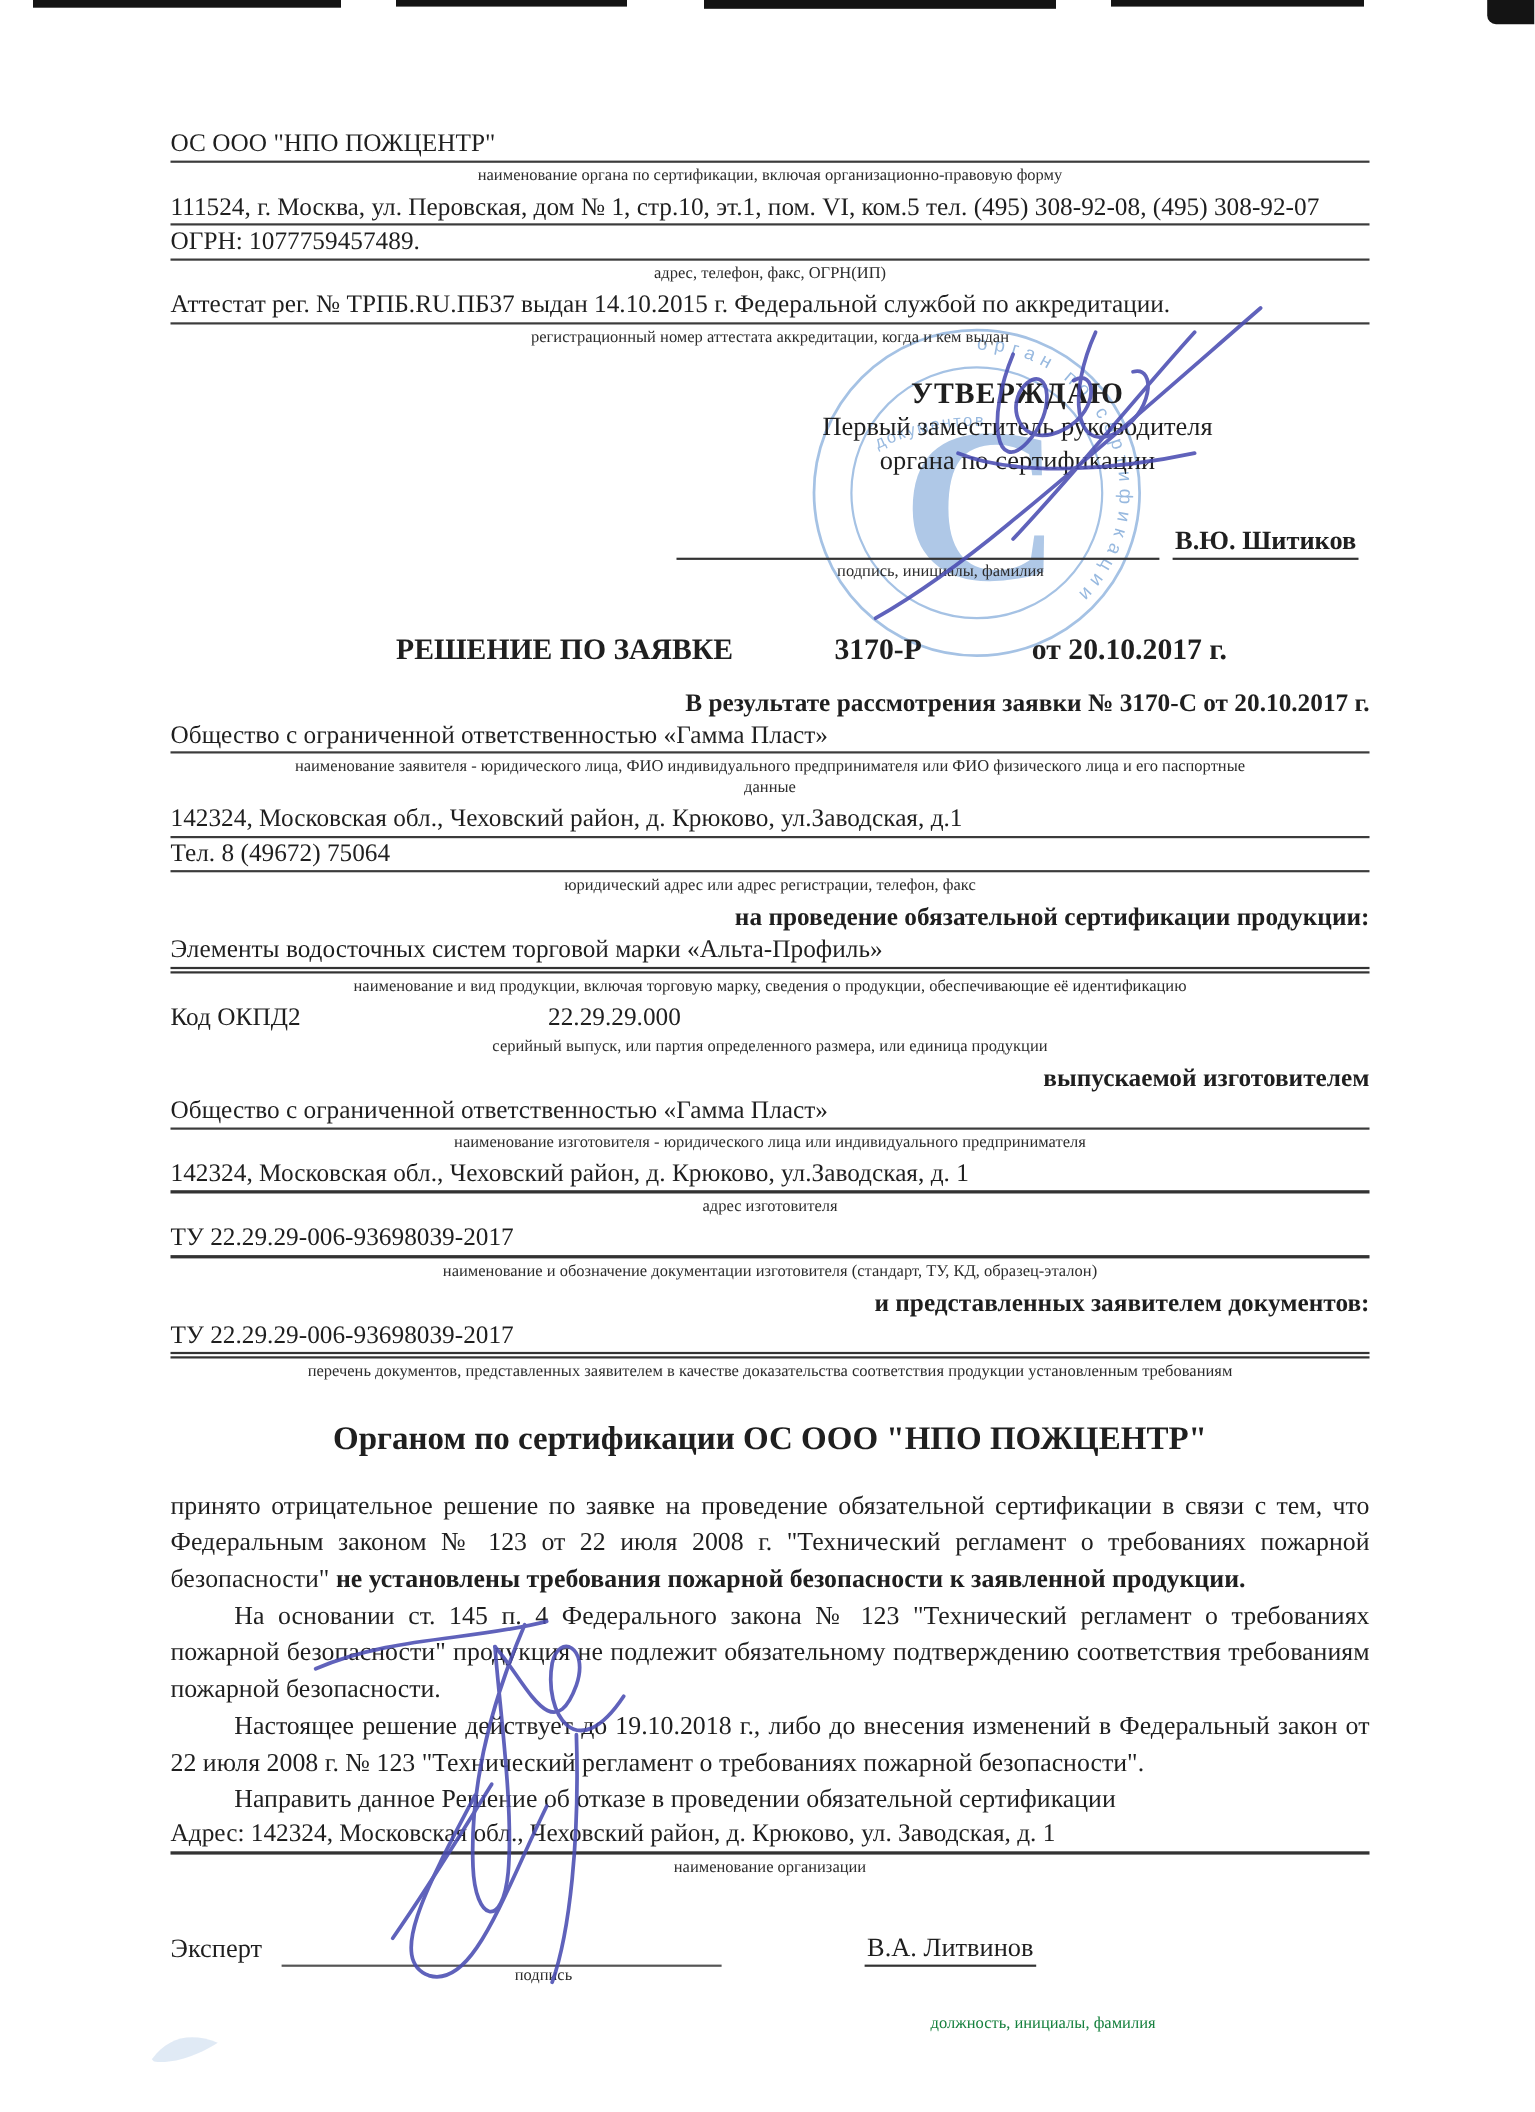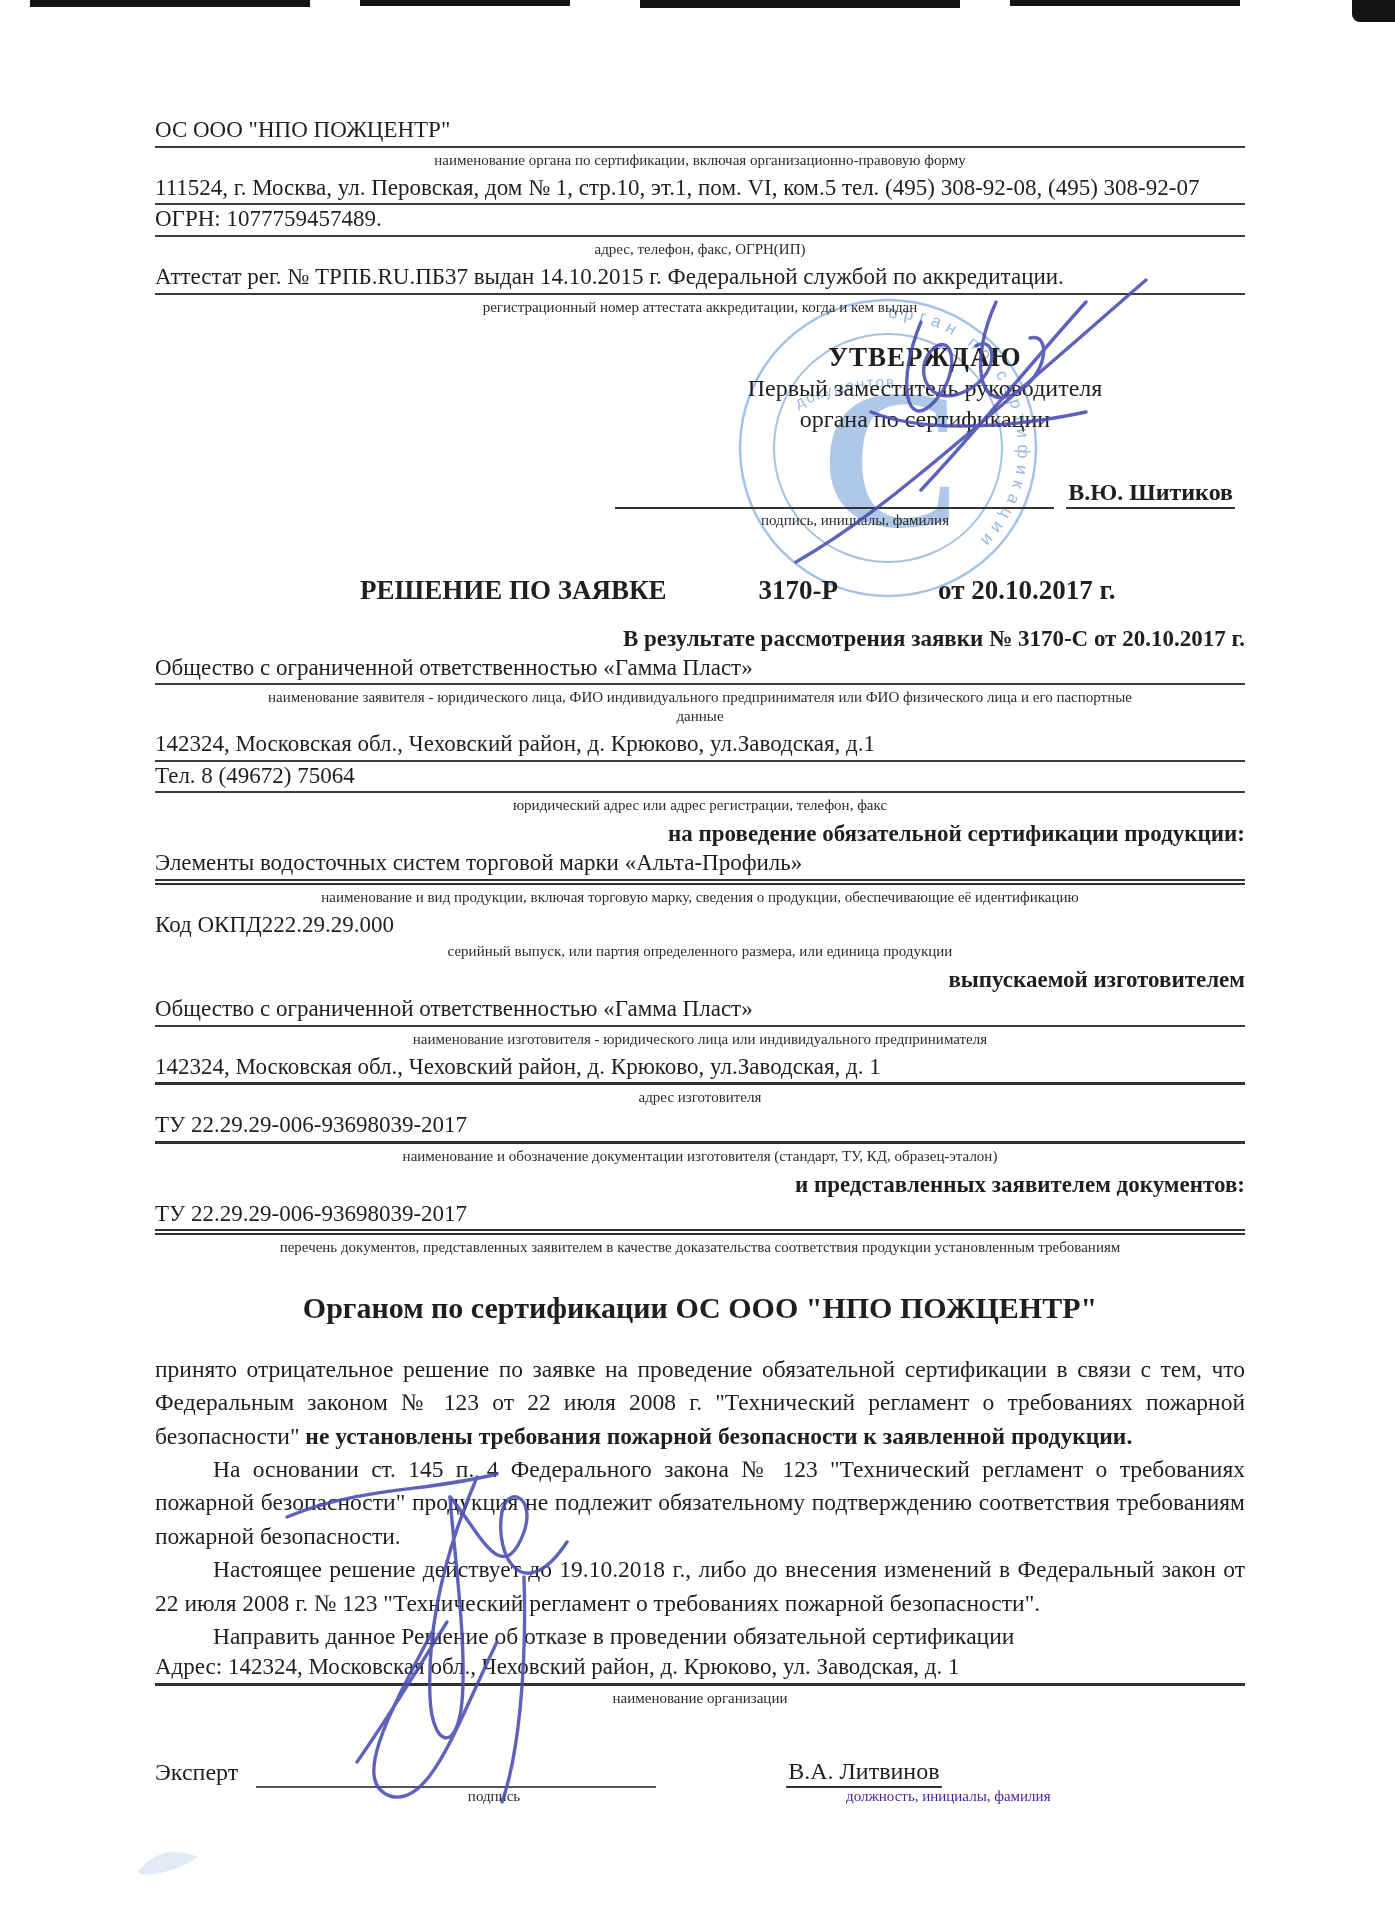--- a/index.html
+++ b/index.html
@@ -28,34 +28,34 @@
   .sig-row { display:flex; align-items:flex-end; margin-top:44px; }
   .sig-row .sig-line { flex:1; border-bottom:2px solid #333; height:1px; }
   .sig-row .sig-name { font-size:24px; font-weight:bold; border-bottom:2px solid #333; margin-left:12px; padding:0 2px 1px 2px; white-space:nowrap; }
   .approval .sig-cap { width:420px; margin:3px 0 0 30px; font-size:15px; text-align:center; color:#2c2c2c; }
 
   .title-row { display:flex; align-items:baseline; margin:46px 0 18px 205px; font-size:27px; font-weight:bold; white-space:nowrap; }
   .title-row .t-num { margin-left:92px; }
   .title-row .t-date { margin-left:100px; }
 
   .okpd-row { display:flex; font-size:23px; margin:6px 0 4px 0; }
-  .okpd-row .okpd-val { }
+  .okpd-row .okpd-val { margin-left:225px; }
 
   .heading-center { text-align:center; font-size:30px; font-weight:bold; margin:34px 0 28px 0; }
   .para { font-size:23.5px; line-height:1.42; text-align:justify; }
   .para.indent { text-indent:58px; }
 
   .footer-row { display:flex; align-items:flex-end; margin-top:50px; font-size:24px; }
   .footer-row .expert-label { white-space:nowrap; padding-bottom:2px; }
   .footer-row .expert-line { width:400px; border-bottom:2px solid #555; margin-left:18px; height:1px; }
   .footer-row .expert-right { margin-left:130px; }
   .expert-name { font-size:24px; border-bottom:2px solid #333; display:inline-block; padding:0 2px 1px 2px; }
   .expert-caps { display:flex; }
   .expert-caps .cap-sign { width:418px; text-align:center; margin-left:130px; font-size:15px; color:#2c2c2c; }
-  .expert-caps .cap-role { margin-left:143px; font-size:15px; color:#4c1d95; text-align:left; }
+  .expert-caps .cap-role { margin-left:143px; font-size:15px; color:#15803d; text-align:left;margin-top:44px; }
 
   .stamp { position:absolute; left:728px; top:288px; z-index:1; opacity:.8; }
   .signature { position:absolute; z-index:3; }
   .sig-top { left:616px; top:262px; }
   .sig-bottom { left:262px; top:1462px; }
   .artifact-faint { position:absolute; left:128px; top:1822px; z-index:1; opacity:.35; }
 </style>
 </head>
 <body>
 

